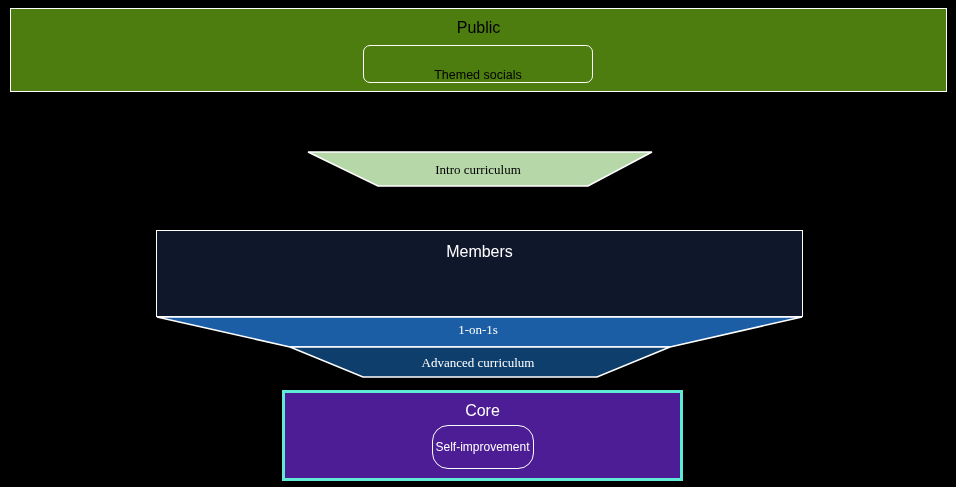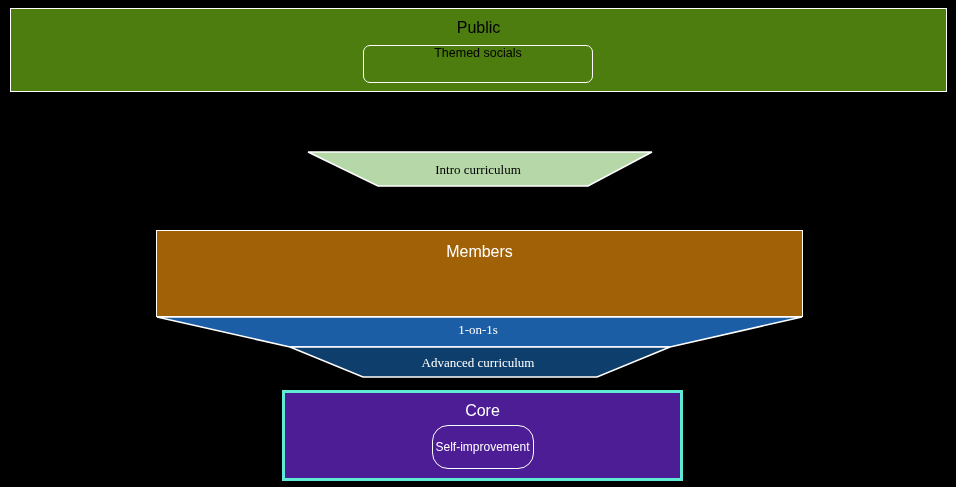--- a/index.html
+++ b/index.html
@@ -28,21 +28,21 @@
     left: 0; right: 0; top: 10px;
     text-align: center;
     font-size: 16px;
     color: #000000;
   }
   .themed-box {
     left: 352px; top: 36px;
     width: 228px; height: 36px;
     border: 1.5px solid #ffffff;
     border-radius: 7px;
-    display: flex; align-items: flex-start; justify-content: center;
+    display: flex; align-items: flex-end; justify-content: center;
     font-size: 12.5px;
     color: #000000;
   }
 
   
   .funnel-svg { left: 0; top: 0; width: 956px; height: 487px; }
 
   
   .shape-label {
     left: 0; right: 0;
@@ -51,21 +51,21 @@
     font-family: Liberation Serif, serif;
   }
   .intro-label   { top: 162px; color: #000000; }
   .oneonone-label{ top: 322px; color: #ffffff; }
   .advanced-label{ top: 355px; color: #ffffff; }
 
   
   .members-box {
     left: 156px; top: 230px;
     width: 645px; height: 85px;
-    background: #a16207;
+    background: #0f172a;
     border: 1px solid #ffffff;
   }
   .members-title {
     left: 0; right: 0; top: 12px;
     text-align: center;
     font-size: 16px;
     color: #ffffff;
   }
 
   

